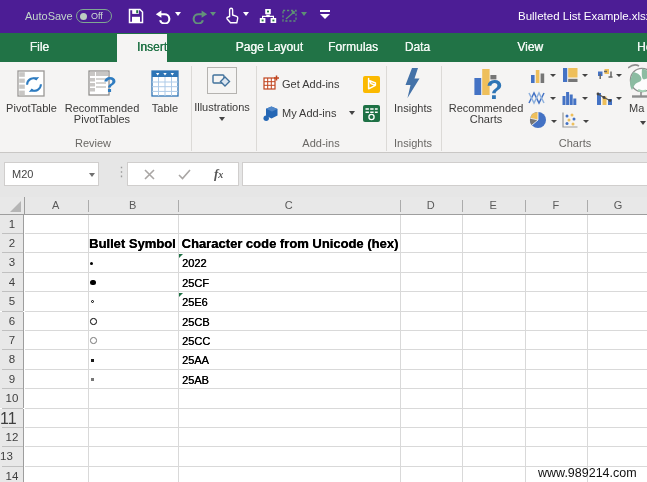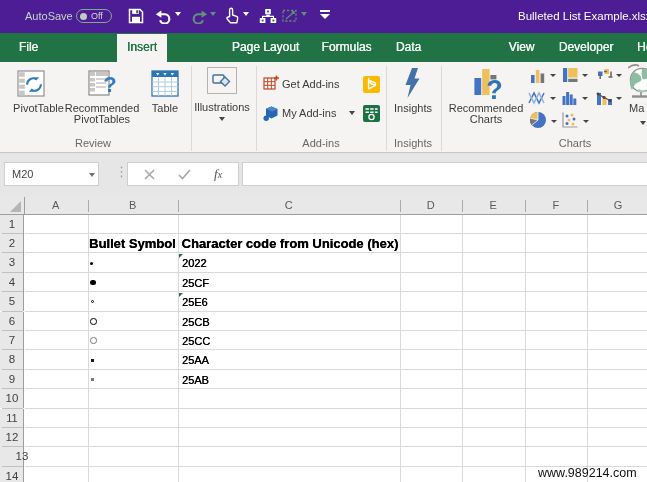--- a/index.html
+++ b/index.html
@@ -1,16 +1,16 @@
 <!DOCTYPE html>
 <html><head><meta charset="utf-8"><style>
 html,body{margin:0;padding:0}
 body{width:647px;height:482px;position:relative;font-family:"Liberation Sans",sans-serif;overflow:hidden;background:#fff}
 .abs{position:absolute}
-.tab{position:absolute;top:0;height:29px;line-height:29px;color:#eef6f1;font-size:12px;text-align:center;text-shadow:0.35px 0 0 currentColor}
+.tab{position:absolute;top:0;height:29px;line-height:29px;color:#eef6f1;font-size:12px;text-align:right;text-shadow:0.35px 0 0 currentColor}
 .glabel{position:absolute;top:75px;font-size:11px;color:#6a6865;text-align:center;white-space:nowrap}
 .rlabel{font-size:11px;color:#3b3a39;text-align:center;white-space:nowrap;line-height:11px}
 .gdiv{position:absolute;top:4px;width:1px;height:85px;background:#dcdad7}
 .cellv{position:absolute;font-size:11px;color:#000;white-space:nowrap;text-shadow:0.3px 0 0 currentColor}
 </style></head>
 <body>
 
 <div class="abs" style="left:0;top:0;width:647px;height:33px;background:#4c1d95">
   <div class="abs" style="left:25px;top:10px;font-size:11px;color:#c2d6ca">AutoSave</div>
   <div class="abs" style="left:76px;top:9px;width:36px;height:14px;border:1px solid #7fa892;border-radius:8px;box-sizing:border-box">
@@ -66,40 +66,39 @@
 </div>
 
 <div class="abs" style="left:0;top:33px;width:647px;height:29px;background:#217346">
   <div class="tab" style="left:8px;width:41px">File</div>
   <div class="abs" style="left:117px;top:1px;width:50px;height:28px;background:#f5f4f3"></div>
   <div class="tab" style="left:117px;width:50px;color:#217346">Insert</div>
   <div class="tab" style="left:315px;width:63px">Formulas</div>
   <div class="tab" style="left:228px;width:75px">Page Layout</div>
   <div class="tab" style="left:387px;width:43px">Data</div>
   <div class="tab" style="left:500px;width:43px">View</div>
-  <div class="tab" style="left:552px;width:68px">Developer</div>
   <div class="tab" style="left:637px;width:40px;text-align:left">Help</div>
 </div>
 
 <div class="abs" style="left:0;top:62px;width:647px;height:91px;background:#f5f4f3;border-bottom:1px solid #c9c7c5;box-sizing:border-box">
 
   <svg class="abs" style="left:17px;top:8px" width="28" height="28" viewBox="0 0 28 28">
     <rect x="1" y="1" width="26" height="25" fill="#fff" stroke="#9a9896" stroke-width="1.3"></rect>
     <rect x="2.2" y="2.2" width="5.6" height="4.6" fill="#c8c6c4"></rect>
     <rect x="2.2" y="8.6" width="5.6" height="4.2" fill="#c8c6c4"></rect>
     <rect x="2.2" y="14.6" width="5.6" height="4.2" fill="#c8c6c4"></rect>
     <rect x="2.2" y="20.6" width="5.6" height="4.6" fill="#c8c6c4"></rect>
     <g transform="rotate(45 17 14.5)">
     <path d="M12.2 19.5 a6.4 6.4 0 0 1 3.2 -10.8" fill="none" stroke="#2f7cc0" stroke-width="2"></path>
     <path d="M15.4 5.6 l0.4 4.4 -4.4 0.6 z" fill="#2f7cc0"></path>
     <path d="M21.8 9.5 a6.4 6.4 0 0 1 -3.2 10.8" fill="none" stroke="#2f7cc0" stroke-width="2"></path>
     <path d="M18.6 23.4 l-0.4 -4.4 4.4 -0.6 z" fill="#2f7cc0"></path>
     </g>
   </svg>
-  <div class="rlabel abs" style="left:8px;top:41px;width:61px">PivotTable</div>
+  <div class="rlabel abs" style="left:1px;top:41px;width:61px">PivotTable</div>
   <svg class="abs" style="left:88px;top:8px" width="30" height="28" viewBox="0 0 30 28">
     <rect x="1" y="1" width="20" height="24" fill="#fff" stroke="#8a8886" stroke-width="1.2"></rect>
     <rect x="2" y="2" width="5" height="4" fill="#c8c6c4"></rect>
     <rect x="8" y="2" width="12" height="4" fill="#c8c6c4"></rect>
     <rect x="2" y="8" width="5" height="3.5" fill="#c8c6c4"></rect>
     <rect x="2" y="13" width="5" height="3.5" fill="#c8c6c4"></rect>
     <rect x="2" y="18" width="5" height="3.5" fill="#c8c6c4"></rect>
     <path d="M8 9 h10 M8 13 h10 M8 17 h10" stroke="#c8c6c4" stroke-width="1.5"></path>
     <text x="22" y="22" font-size="22" font-weight="bold" fill="#2f7cc0" text-anchor="middle" font-family="Liberation Sans">?</text>
   </svg>
@@ -240,21 +239,21 @@
     <div class="abs" style="left:84px;top:10px;width:0;height:0;border-left:3.5px solid transparent;border-right:3.5px solid transparent;border-top:4px solid #707070"></div>
   </div>
   <div class="abs" style="left:115px;top:11px;font-size:13px;color:#9a9a9a;letter-spacing:0">⋮</div>
   <div class="abs" style="left:127px;top:9px;width:112px;height:24px;background:#fff;border:1px solid #d0cecd;box-sizing:border-box">
     <svg class="abs" style="left:16px;top:6px" width="11" height="11" viewBox="0 0 11 11">
         <path d="M1 1 L10 10 M10 1 L1 10" stroke="#a9a6a4" stroke-width="1.6"></path>
       </svg>
     <svg class="abs" style="left:50px;top:6px" width="13" height="11" viewBox="0 0 13 11">
         <path d="M1 6 L4.5 9.5 L12 1" fill="none" stroke="#a9a6a4" stroke-width="1.6"></path>
       </svg>
-    <div class="abs" style="left:86px;top:3px;font-size:13px;font-style:italic;color:#555;font-family:'Liberation Serif',serif;font-weight:normal">f<span style="font-size:10px">x</span></div>
+    <div class="abs" style="left:86px;top:3px;font-size:13px;font-style:italic;color:#555;font-family:'Liberation Serif',serif;font-weight:bold">f<span style="font-size:10px">x</span></div>
   </div>
   <div class="abs" style="left:242px;top:9px;width:405px;height:24px;background:#fff;border:1px solid #d0cecd;box-sizing:border-box;border-right:none"></div>
 </div>
 
 <div class="abs" style="left:0;top:197px;width:647px;height:285px;background:#fff" id="grid">
 
   <div class="abs" style="left:0;top:0;width:647px;height:17px;background:#e8e8e8;border-bottom:1px solid #9e9e9e;box-sizing:content-box"></div>
 
   <div class="abs" style="left:0;top:0;width:24px;height:17px;background:#e8e8e8;border-right:1px solid #9e9e9e">
     <div class="abs" style="right:3px;top:4px;width:0;height:0;border-left:11px solid transparent;border-bottom:11px solid #b5b5b5"></div>
@@ -297,27 +296,27 @@
   <div class="abs" style="left:0;top:153.3px;width:24px;height:19.4px;background:#e8e8e8;border-right:1px solid #9e9e9e;box-sizing:border-box"></div>
   <div class="abs" style="left:0;top:153.3px;width:24px;height:19.4px;line-height:19px;text-align:center;font-size:11.5px;color:#3f3f3f">8</div>
   <div class="abs" style="left:2px;top:171.7px;width:21px;height:1px;background:#c0c0c0"></div>
   <div class="abs" style="left:0;top:172.7px;width:24px;height:19.4px;background:#e8e8e8;border-right:1px solid #9e9e9e;box-sizing:border-box"></div>
   <div class="abs" style="left:0;top:172.7px;width:24px;height:19.4px;line-height:19px;text-align:center;font-size:11.5px;color:#3f3f3f">9</div>
   <div class="abs" style="left:2px;top:191.1px;width:21px;height:1px;background:#c0c0c0"></div>
   <div class="abs" style="left:0;top:192.1px;width:24px;height:19.4px;background:#e8e8e8;border-right:1px solid #9e9e9e;box-sizing:border-box"></div>
   <div class="abs" style="left:0;top:192.1px;width:24px;height:19.4px;line-height:19px;text-align:center;font-size:11.5px;color:#3f3f3f">10</div>
   <div class="abs" style="left:2px;top:210.5px;width:21px;height:1px;background:#c0c0c0"></div>
   <div class="abs" style="left:0;top:211.5px;width:24px;height:19.4px;background:#e8e8e8;border-right:1px solid #9e9e9e;box-sizing:border-box"></div>
-  <div class="abs" style="left:0;top:211.5px;width:24px;height:34px;line-height:19px;text-align:center;font-size:11px;color:#3f3f3f">11</div>
+  <div class="abs" style="left:0;top:211.5px;width:24px;height:34px;line-height:19px;font-size:16px;color:#3f3f3f">11</div>
   <div class="abs" style="left:2px;top:229.9px;width:21px;height:1px;background:#c0c0c0"></div>
   <div class="abs" style="left:0;top:230.9px;width:24px;height:19.4px;background:#e8e8e8;border-right:1px solid #9e9e9e;box-sizing:border-box"></div>
   <div class="abs" style="left:0;top:230.9px;width:24px;height:19.4px;line-height:19px;text-align:center;font-size:11.5px;color:#3f3f3f">12</div>
   <div class="abs" style="left:2px;top:249.3px;width:21px;height:1px;background:#c0c0c0"></div>
   <div class="abs" style="left:0;top:250.3px;width:24px;height:19.4px;background:#e8e8e8;border-right:1px solid #9e9e9e;box-sizing:border-box"></div>
-  <div class="abs" style="left:0;top:250.3px;width:44px;height:19.4px;line-height:19px;text-align:center;font-size:11.5px;color:#3f3f3f">13</div>
+  <div class="abs" style="left:0;top:250.3px;width:44px;height:19.4px;line-height:19px;text-align:left;font-size:11.5px;color:#3f3f3f">13</div>
   <div class="abs" style="left:2px;top:268.7px;width:21px;height:1px;background:#c0c0c0"></div>
   <div class="abs" style="left:0;top:269.7px;width:24px;height:19.4px;background:#e8e8e8;border-right:1px solid #9e9e9e;box-sizing:border-box"></div>
   <div class="abs" style="left:0;top:269.7px;width:24px;height:19.4px;line-height:19px;text-align:center;font-size:11.5px;color:#3f3f3f">14</div>
 
   <div class="abs" style="left:25px;top:35.9px;width:622px;height:1px;background:#d9d9d9"></div>
   <div class="abs" style="left:25px;top:55.3px;width:622px;height:1px;background:#d9d9d9"></div>
   <div class="abs" style="left:25px;top:74.7px;width:622px;height:1px;background:#d9d9d9"></div>
   <div class="abs" style="left:25px;top:94.1px;width:622px;height:1px;background:#d9d9d9"></div>
   <div class="abs" style="left:25px;top:113.5px;width:622px;height:1px;background:#d9d9d9"></div>
   <div class="abs" style="left:25px;top:132.9px;width:622px;height:1px;background:#d9d9d9"></div>

